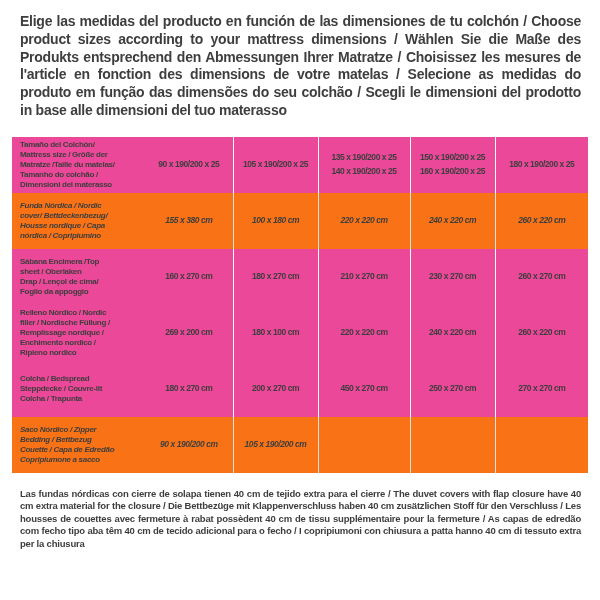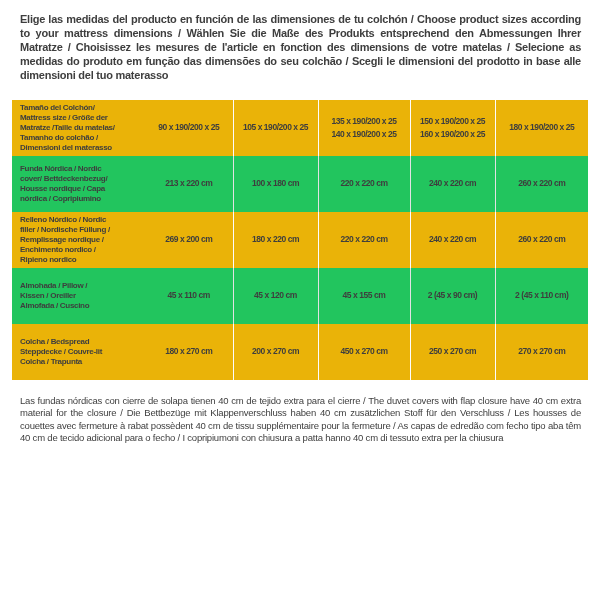--- a/index.html
+++ b/index.html
@@ -7,21 +7,21 @@
     width: 600px; height: 600px;
     background: #ffffff;
     font-family: "Liberation Sans", sans-serif;
     color: #3e3e3e;
     overflow: hidden;
   }
   .page { width: 600px; height: 600px; }
 
   .intro {
     margin: 13px 19px 0 20px;
-    font-size: 11px;
+    font-size: 14px;
     font-weight: 700;
     line-height: 1.27;
     letter-spacing: -0.25px;
     text-align: justify;
     color: #3e3e3e;
   }
 
   table.sizes {
     margin: 17px 12px 0 12px;
     width: 576px;
@@ -44,30 +44,30 @@
     white-space: pre-line;
   }
   td.val {
     font-size: 8.5px;
     line-height: 1.55;
     letter-spacing: -0.45px;
     text-align: center;
     padding: 0 1px;
     white-space: pre-line;
   }
-  tr.gray { background: #eab308; }
-  tr.white { background: #22c55e; }
+  tr.gray { background: #ec4899; }
+  tr.white { background: #f97316; font-style: italic; }
   td.sep { border-left: 1px solid transparent; }
   tr.gray td.sep { border-left-color: #fdfdfd; }
   tr.white td.sep { border-left-color: #e2e2e2; }
 
   .footnote {
     margin: 15px 19px 0 20px;
     font-size: 9.5px;
-    font-weight: 400;
+    font-weight: 700;
     line-height: 1.32;
     letter-spacing: -0.2px;
     text-align: justify;
     color: #3e3e3e;
   }
 </style>
 </head>
 <body>
 
 <div class="page">
@@ -96,56 +96,68 @@
 140 x 190/200 x 25</td>
         <td class="val sep">150 x 190/200 x 25
 160 x 190/200 x 25</td>
         <td class="val sep">180 x 190/200 x 25</td>
       </tr>
       <tr class="white">
         <td class="label">Funda Nórdica / Nordic
 cover/ Bettdeckenbezug/
 Housse nordique / Capa
 nórdica / Copripiumino</td>
-        <td class="val">213 x 220 cm</td>
+        <td class="val">155 x 380 cm</td>
         <td class="val sep">100 x 180 cm</td>
         <td class="val sep">220 x 220 cm</td>
         <td class="val sep">240 x 220 cm</td>
         <td class="val sep">260 x 220 cm</td>
+      </tr>
+      <tr class="gray">
+        <td class="label">Sábana Encimera /Top
+sheet / Oberlaken
+Drap / Lençol de cima/
+Foglio da appoggio</td>
+        <td class="val">160 x 270 cm</td>
+        <td class="val sep">180 x 270 cm</td>
+        <td class="val sep">210 x 270 cm</td>
+        <td class="val sep">230 x 270 cm</td>
+        <td class="val sep">260 x 270 cm</td>
       </tr>
       <tr class="gray">
         <td class="label">Relleno Nórdico / Nordic
 filler / Nordische Füllung /
 Remplissage nordique /
 Enchimento nordico /
 Ripieno nordico</td>
         <td class="val">269 x 200 cm</td>
-        <td class="val sep">180 x 220 cm</td>
+        <td class="val sep">180 x 100 cm</td>
         <td class="val sep">220 x 220 cm</td>
         <td class="val sep">240 x 220 cm</td>
         <td class="val sep">260 x 220 cm</td>
-      </tr>
-      <tr class="white">
-        <td class="label">Almohada / Pillow /
-Kissen / Oreiller
-Almofada / Cuscino</td>
-        <td class="val">45 x 110 cm</td>
-        <td class="val sep">45 x 120 cm</td>
-        <td class="val sep">45 x 155 cm</td>
-        <td class="val sep">2 (45 x 90 cm)</td>
-        <td class="val sep">2 (45 x 110 cm)</td>
       </tr>
       <tr class="gray">
         <td class="label">Colcha / Bedspread
 Steppdecke / Couvre-lit
 Colcha / Trapunta</td>
         <td class="val">180 x 270 cm</td>
         <td class="val sep">200 x 270 cm</td>
         <td class="val sep">450 x 270 cm</td>
         <td class="val sep">250 x 270 cm</td>
         <td class="val sep">270 x 270 cm</td>
       </tr>
+      <tr class="white">
+        <td class="label">Saco Nórdico / Zipper
+Bedding / Bettbezug
+Couette / Capa de Edredão
+Copripiumone a sacco</td>
+        <td class="val">90 x 190/200 cm</td>
+        <td class="val sep">105 x 190/200 cm</td>
+        <td class="val sep"></td>
+        <td class="val sep"></td>
+        <td class="val sep"></td>
+      </tr>
     </tbody>
   </table>
 
   <p class="footnote">Las fundas nórdicas con cierre de solapa tienen 40 cm de tejido extra para el cierre  / The duvet covers with flap closure have 40 cm extra material for the closure / Die Bettbezüge mit Klappenverschluss haben 40 cm zusätzlichen Stoff für den Verschluss / Les housses de couettes avec fermeture à rabat possèdent 40 cm de tissu supplémentaire pour la fermeture / As capas de edredão com fecho tipo aba têm 40 cm de tecido adicional para o fecho / I copripiumoni con chiusura a patta hanno 40 cm di tessuto extra per la chiusura</p>
 
 </div>
 
 </body></html>

